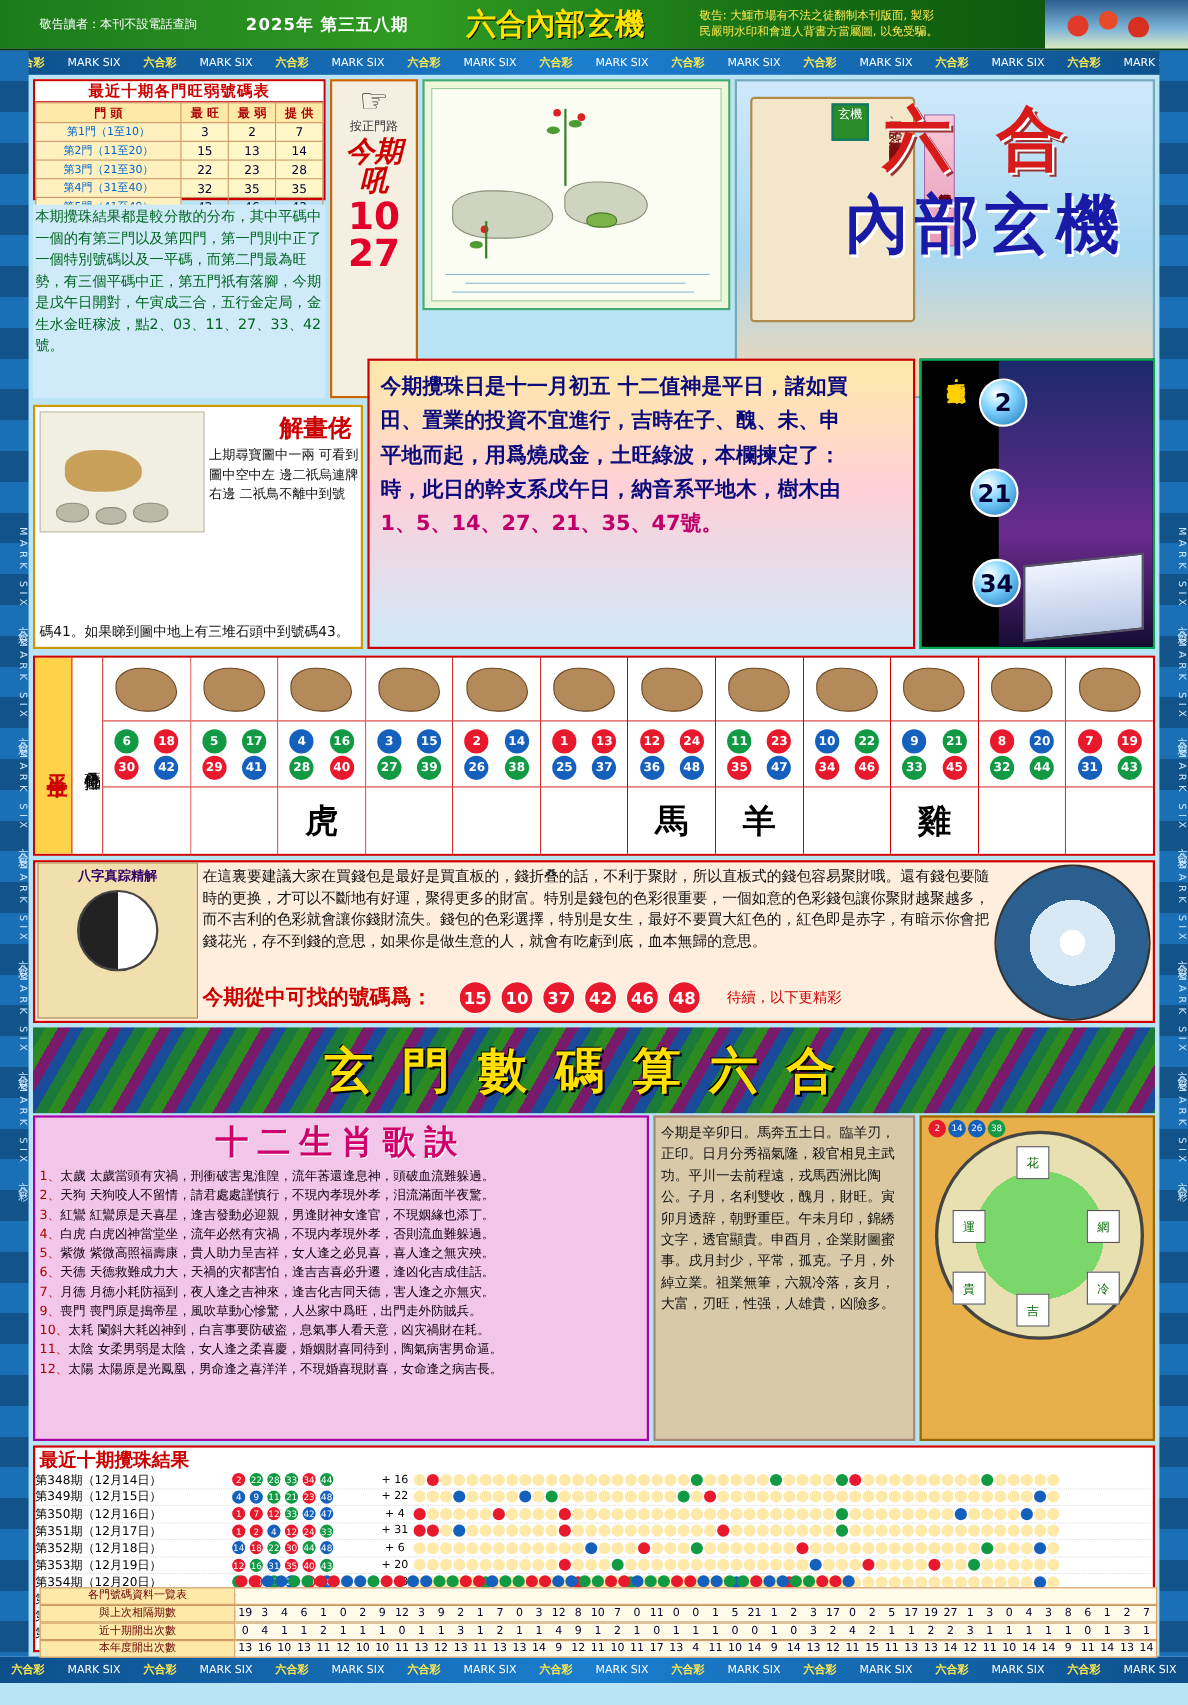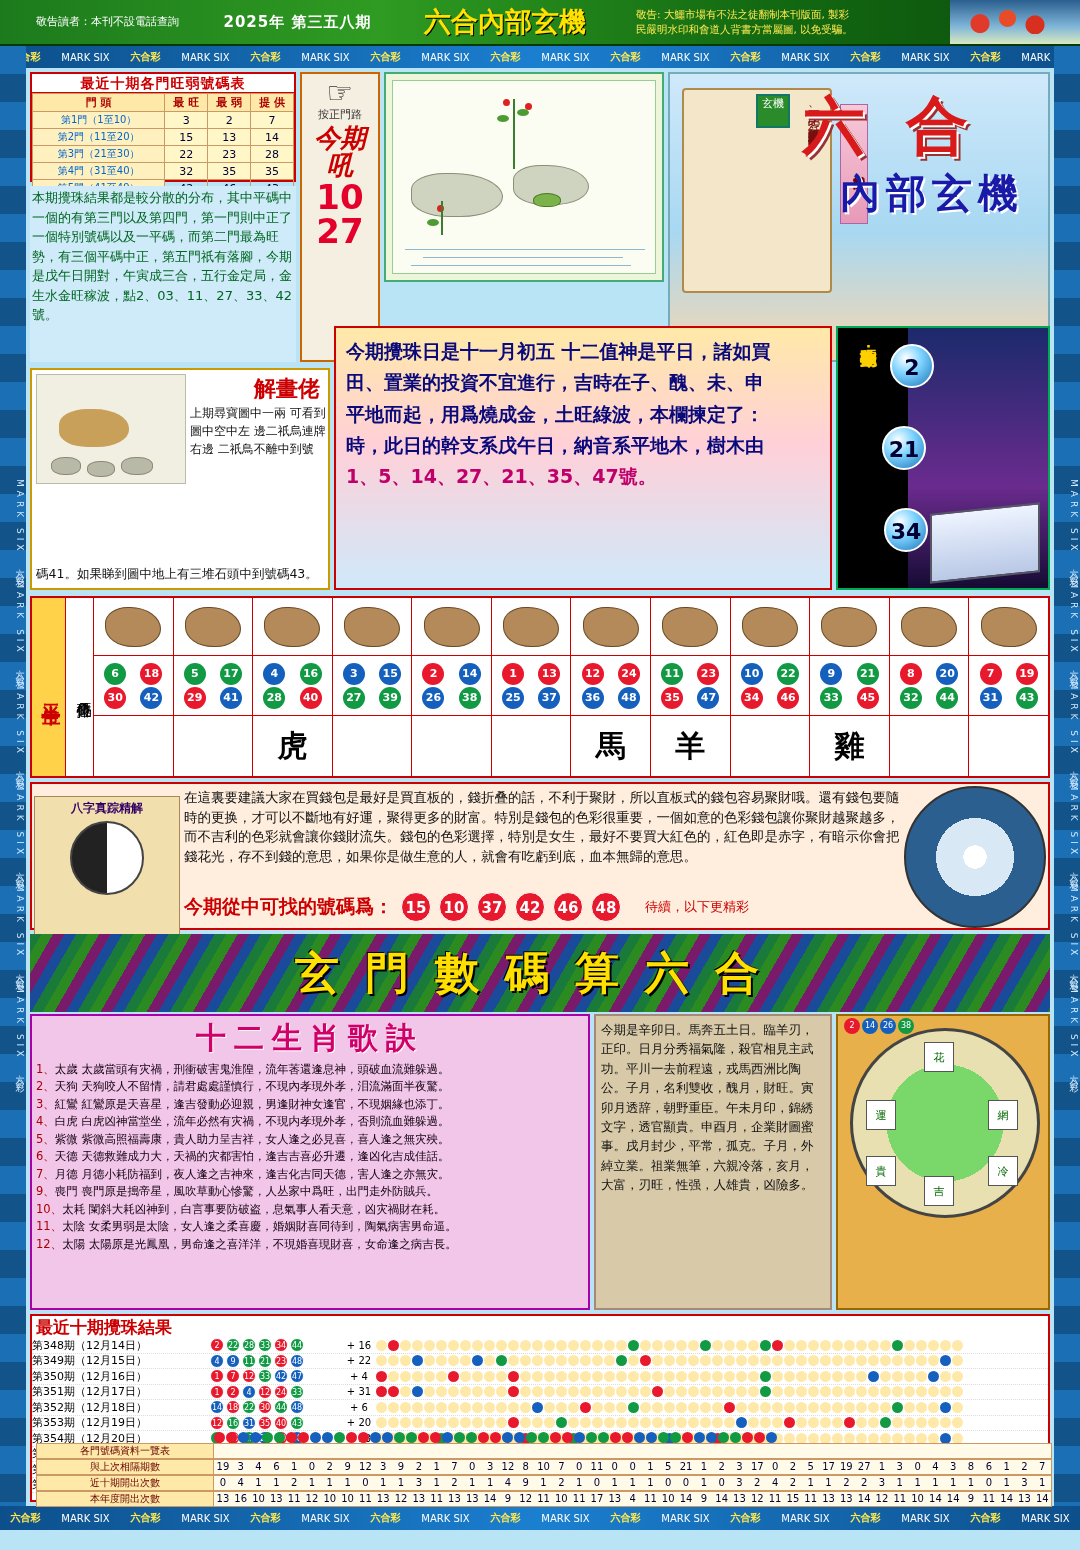--- a/index.html
+++ b/index.html
@@ -113,21 +113,21 @@
     position: absolute; left: 642px; top: 4px; width: 382px; height: 290px;
     background: linear-gradient(180deg,#cfe9fa 0%, #a8d8f2 55%, #f6d7b0 100%);
     border: 2px solid #7ab; overflow: hidden;
   }
   .bigtitle .t1 {
     position: absolute; right: 70px; top: 10px; font-size: 62px; font-weight: bold;
     color: #d81a1a; text-shadow: 2px 2px 0 #fff, 4px 4px 0 #933;
     letter-spacing: 10px;
   }
   .bigtitle .t2 {
-    position: absolute; right: 24px; top: 92px; font-size: 40px; font-weight: bold;
+    position: absolute; right: 24px; top: 92px; font-size: 58px; font-weight: bold;
     color: #1a1aa8; text-shadow: 2px 2px 0 #fff;
     letter-spacing: 6px;
   }
   .bigtitle .scroll {
     position: absolute; left: 12px; top: 14px; width: 150px; height: 205px;
     background: #f3e6c9; border: 2px solid #b08a4a; border-radius: 4px;
     color: #7a1010; font-size: 12px; line-height: 1.35; padding: 14px 8px 8px 8px;
     writing-mode: vertical-rl; text-align: left;
   }
   .bigtitle .seal {
@@ -246,36 +246,36 @@
   }
   .red { background: #e8192c; }
   .blue { background: #1560bd; }
   .green { background: #119944; }
   
   .wallet {
     position: absolute; left: 4px; top: 714px; width: 1020px; height: 148px;
     background: #ffeedd; border: 2px solid #c00;
   }
   .wallet .bagua {
-    position: absolute; left: 2px; top: 12px; width: 146px; height: 142px;
+    position: absolute; left: 2px; top: 0; width: 146px; height: 142px;
     background: #f2dfae; border: 1px solid #a85; text-align:center; font-size: 11px; color:#600;
   }
   .wallet .bagua .ttl{font-size:12px;font-weight:bold;padding-top:3px;color:#306;}
   .wallet .bagua .circle{
     margin: 4px auto; width: 74px;height:74px;border-radius:50%;
     background: conic-gradient(#fff 0 50%, #222 50% 100%); border:2px solid #444;
   }
   .wallet .txt {
     position: absolute; left: 152px; top: 4px; width: 718px; font-size: 13.5px;
     line-height: 1.45; color: #111;
   }
   .wallet .pick {
     position: absolute; left: 152px; bottom: 6px; width: 730px; display: flex; align-items: center;
   }
-  .wallet .pick .lab { color: #c00; font-size: 19px; font-weight: bold; margin-right: 8px; }
+  .wallet .pick .lab { color: #c00; font-size: 19px; font-weight: bold; margin-right: 24px; }
   .wallet .pick .b {
     width: 30px; height: 30px; border-radius: 50%; background: #e8192c; color: #fff;
     font-size: 15px; text-align: center; line-height: 30px; margin-right: 8px; font-weight: bold;
     border: 1px solid #fff;
   }
   .wallet .pick .more { color: #c00; font-size: 13px; margin-left: 16px; }
   .wallet .compass {
     position: absolute; right: 2px; top: 2px; width: 142px; height: 142px;
     background: radial-gradient(circle, #fff 0 12%, #d8e8f4 12% 40%, #2a5f8f 40% 100%);
     border-radius: 50%; border: 2px solid #333;

